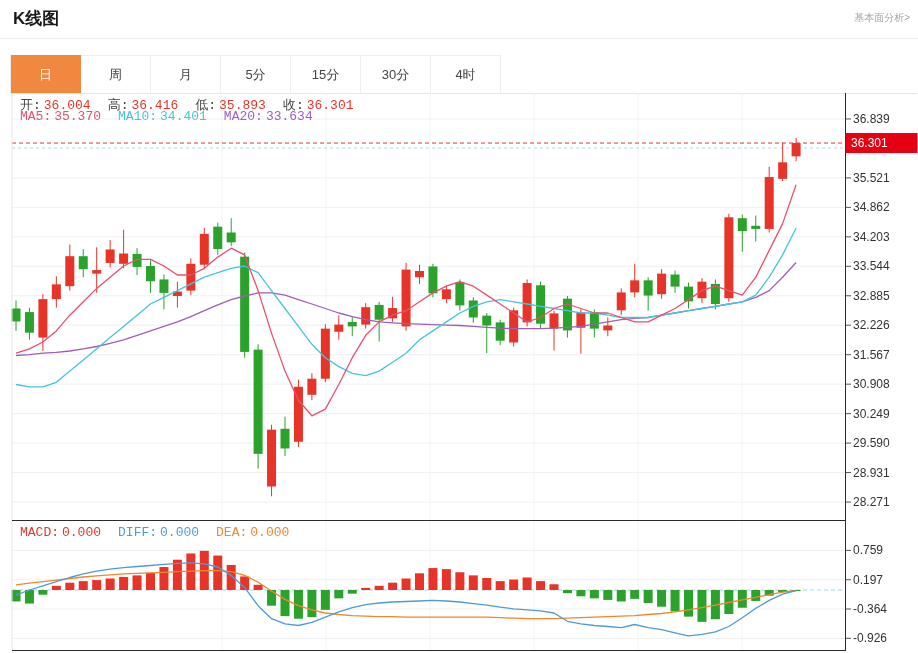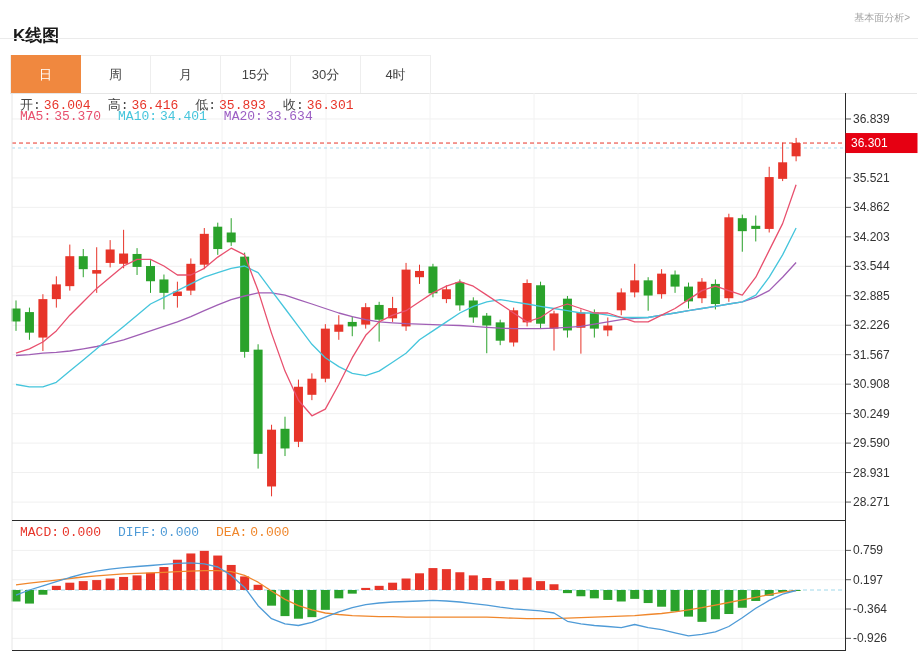--- a/index.html
+++ b/index.html
@@ -1,18 +1,18 @@
 <!DOCTYPE html>
 <html><head>
 <meta charset="utf-8">
 <style>
   html,body{margin:0;padding:0;}
   body{width:918px;height:653px;background:#fff;position:relative;overflow:hidden;
        font-family:"Liberation Sans","DejaVu Sans",sans-serif;border-right:1px solid #f2f2f2;}
-  .page-title{position:absolute;left:13px;top:24px;font-size:17px;font-weight:bold;color:#1a1a1a;margin:0;}
+  .page-title{position:absolute;left:13px;top:7px;font-size:17px;font-weight:bold;color:#1a1a1a;margin:0;}
   .flink{position:absolute;right:8px;top:11px;font-size:10px;color:#a3a3a3;text-decoration:none;cursor:pointer;}
   .hdr-divider{position:absolute;left:0;top:38px;width:918px;height:1px;background:#ebebeb;}
   .tabbar{position:absolute;left:10px;top:55px;display:flex;border-left:1px solid #eee;}
   .tab{width:70px;height:38px;line-height:38px;text-align:center;font-size:13px;color:#444;
        background:#fff;border-right:1px solid #eee;border-top:1px solid #eee;cursor:pointer;box-sizing:border-box;}
   .tab.active{background:#f0883f;color:#fff;border-color:#f0883f;}
   .tab-underline{position:absolute;left:10px;top:93px;width:907px;height:1px;background:#e6e6e6;}
   .legend{position:absolute;left:20px;font-size:13px;white-space:nowrap;z-index:5;background:transparent;}
   .legend span{margin-right:3px;font-family:Liberation Mono, monospace;}
   .legend .grp{margin-right:14px;}
@@ -26,20 +26,21 @@
 <body>
 
 <h1 class="page-title">K线图</h1>
 <a class="flink">基本面分析&gt;</a>
 <div class="hdr-divider"></div>
 
 <div class="tabbar" id="tabbar">
     <div class="tab active">日</div>
     <div class="tab">周</div>
     <div class="tab">月</div>
+    <div class="tab">5分</div>
     <div class="tab">15分</div>
     <div class="tab">30分</div>
     <div class="tab">4时</div>
   </div>
 <div class="tab-underline"></div>
 
 <div class="legend" id="legend-ohlc"><span class="grp"><span style="color: rgb(68, 68, 68);">开:</span><span style="color: rgb(231, 52, 41);">36.004</span></span><span class="grp"><span style="color: rgb(68, 68, 68);">高:</span><span style="color: rgb(231, 52, 41);">36.416</span></span><span class="grp"><span style="color: rgb(68, 68, 68);">低:</span><span style="color: rgb(231, 52, 41);">35.893</span></span><span class="grp"><span style="color: rgb(68, 68, 68);">收:</span><span style="color: rgb(231, 52, 41);">36.301</span></span></div>
 <div class="legend" id="legend-ma"><span class="grp"><span style="color: rgb(232, 80, 110);">MA5:</span><span style="color: rgb(232, 80, 110);">35.370</span></span><span class="grp"><span style="color: rgb(69, 197, 220);">MA10:</span><span style="color: rgb(69, 197, 220);">34.401</span></span><span class="grp"><span style="color: rgb(156, 95, 196);">MA20:</span><span style="color: rgb(156, 95, 196);">33.634</span></span></div>
 <div class="legend" id="legend-macd"><span class="grp"><span style="color: rgb(231, 52, 41);">MACD:</span><span style="color: rgb(231, 52, 41);">0.000</span></span><span class="grp"><span style="color: rgb(79, 155, 215);">DIFF:</span><span style="color: rgb(79, 155, 215);">0.000</span></span><span class="grp"><span style="color: rgb(240, 135, 44);">DEA:</span><span style="color: rgb(240, 135, 44);">0.000</span></span></div>
 

